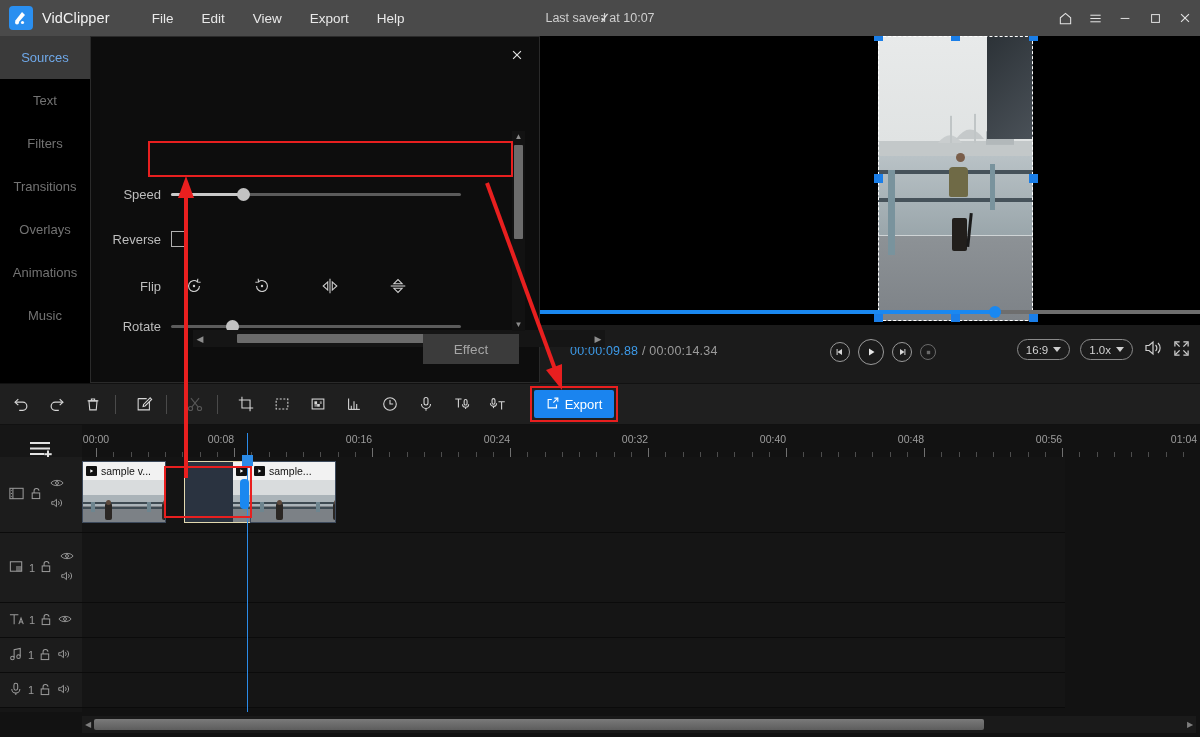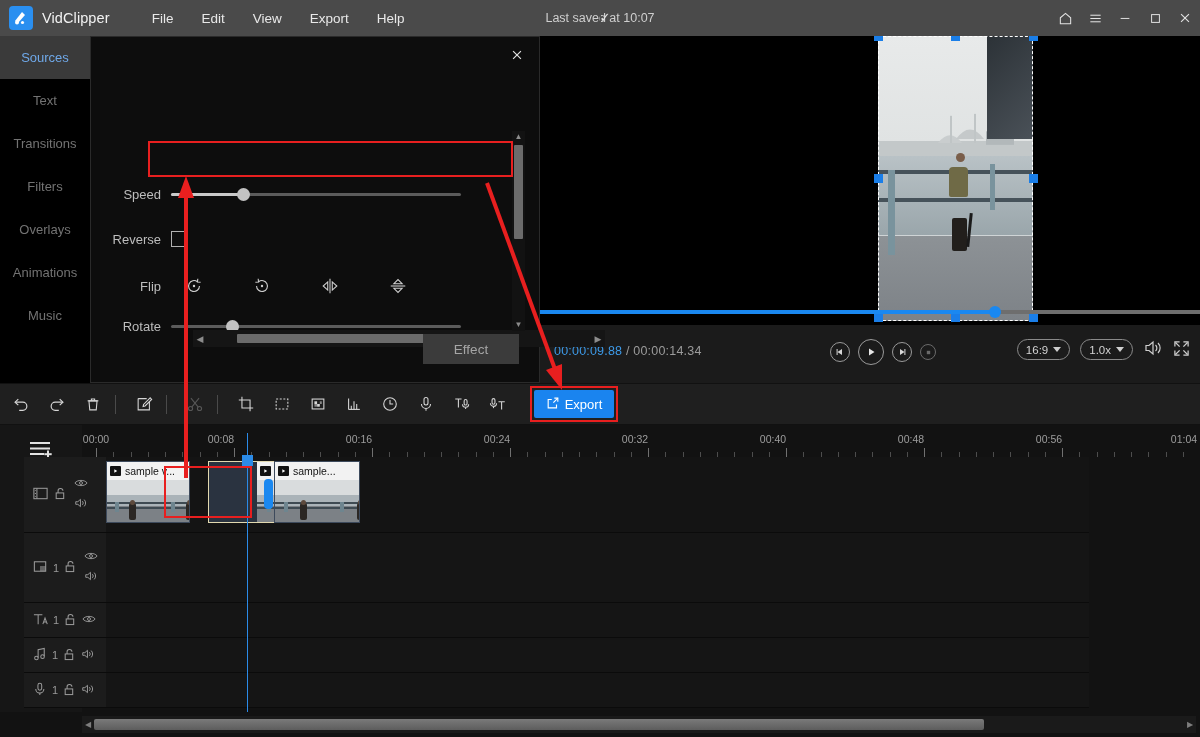--- a/index.html
+++ b/index.html
@@ -117,21 +117,21 @@
 
   
   .playerbar {
     position:absolute; left:540px; top:325px; width:660px; height:58px;
     background:#1b1b1b;
   }
   .timecode {
     position:absolute; left:14px; top:19px; font-size:12.5px;
     color:#9b9b9b; letter-spacing:.2px;
   }
-  .timecode .cur { color:#3d9ae8; }
+  .timecode .cur { color:#3d9ae8;margin-left:16px; }
   .transport {
     position:absolute; left:290px; top:14px; display:flex; align-items:center; gap:8px;
   }
   .tbtn {
     border:1.3px solid #9a9a9a; border-radius:50%;
     display:flex; align-items:center; justify-content:center; color:#d8d8d8;
   }
   .tbtn.small { width:20px; height:20px; }
   .tbtn.big { width:26px; height:26px; }
   .tbtn.tiny { width:16px; height:16px; border-color:#6a6a6a; color:#6a6a6a; }
@@ -249,21 +249,21 @@
   }
   .ruler-label {
     position:absolute; top:8px; font-size:10.5px; color:#9d9d9d;
     transform:translateX(-50%);
   }
   .tick { position:absolute; bottom:0; width:1px; background:#4d4d4d; }
   .tick.major { height:9px; background:#707070; }
   .tick.minor { height:5px; }
 
   .track {
-    position:absolute; left:0; width:1065px; border-bottom:1px solid #0b0b0b;margin-left:24px;
+    position:absolute; left:0; width:1065px; border-bottom:1px solid #0b0b0b;
   }
   .track-head {
     position:absolute; left:0; top:0; width:82px; height:100%;
     background:#1c1c1c; display:flex; align-items:center; padding-left:8px;
     color:#9a9a9a; font-size:11px; gap:4px;
   }
   .track-lane {
     position:absolute; left:82px; top:0; right:0; height:100%;
     background:#151515;
   }
@@ -373,24 +373,24 @@
   </div>
 
   <div class="sidebar">
     <div class="side-item active">
         <span>Sources</span>
       </div>
     <div class="side-item">
         <span>Text</span>
       </div>
     <div class="side-item">
+        <span>Filters</span>
+      </div>
+    <div class="side-item">
         <span>Transitions</span>
-      </div>
-    <div class="side-item">
-        <span>Filters</span>
       </div>
     <div class="side-item">
         <span>Overlays</span>
       </div>
     <div class="side-item">
         <span>Animations</span>
       </div>
     <div class="side-item">
         <span>Music</span>
       </div>

